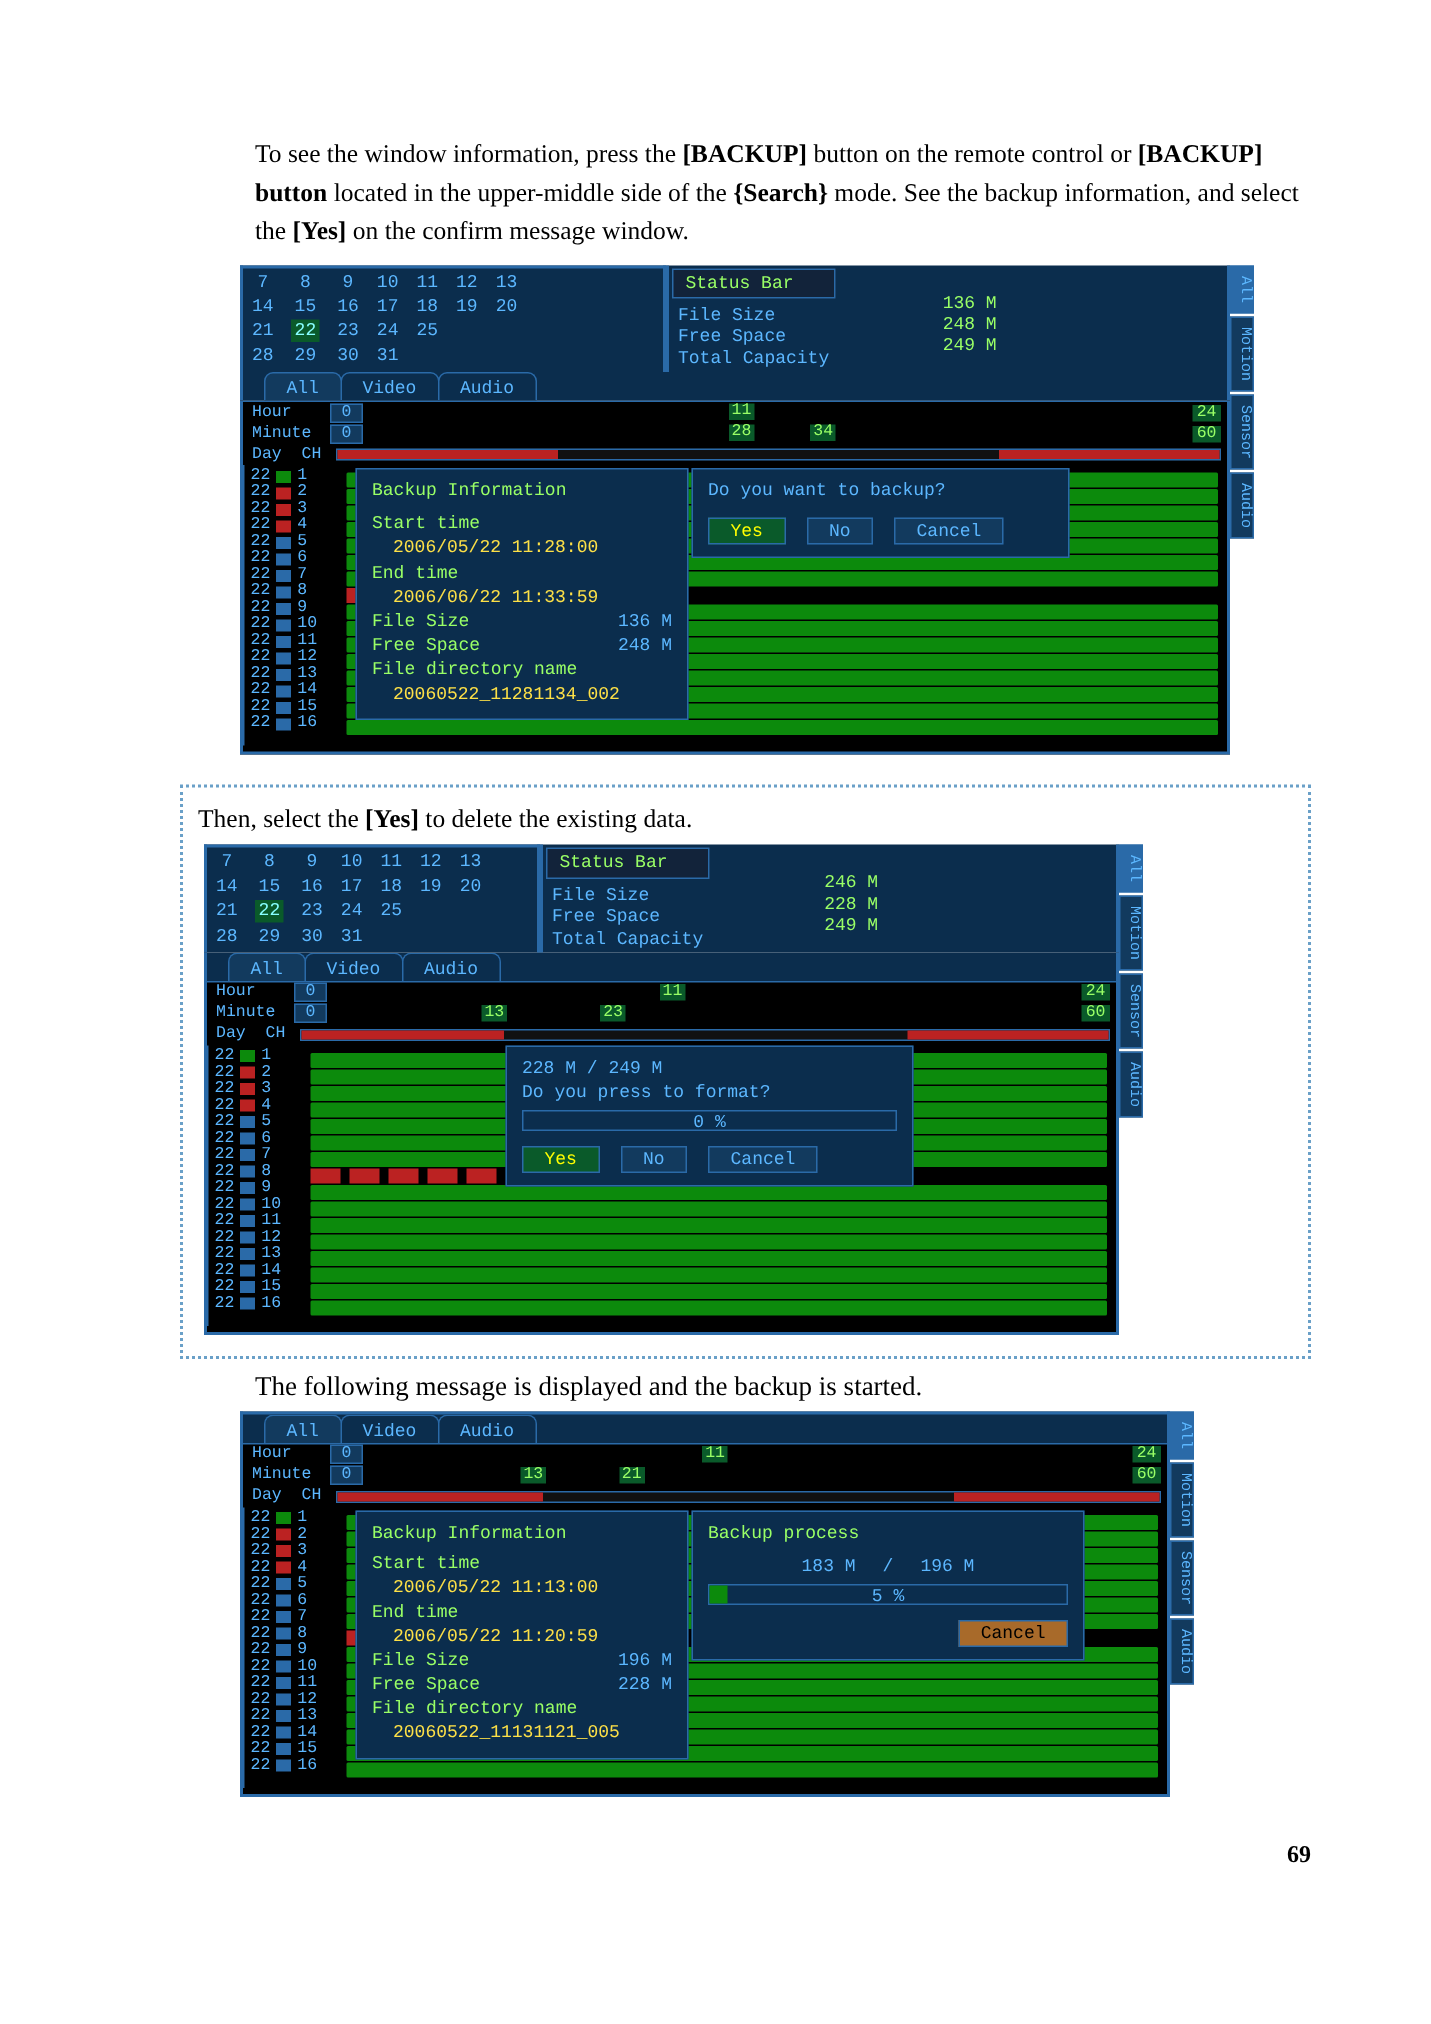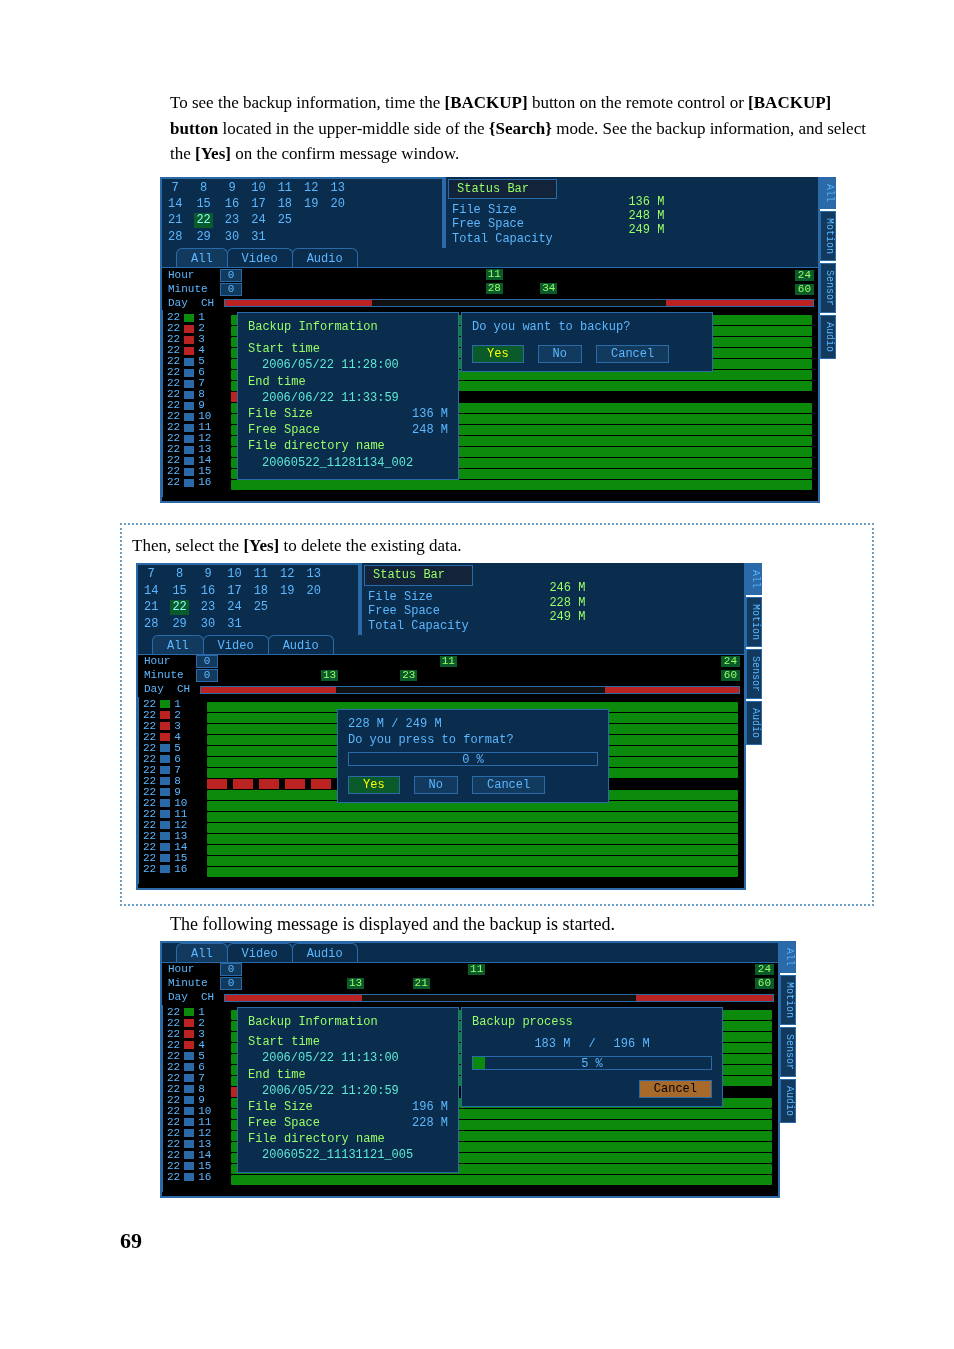--- a/index.html
+++ b/index.html
@@ -96,21 +96,21 @@
   .track-area { flex: 1; position: relative; background: #000; padding: 4px 6px 6px 0; }
   .track { height: 10px; margin: 1px 0; border-radius: 1px; }
   .g { background: #0c8a0c; }
 
   .panel {
     position: absolute; background: #0b2d4d; border: 1px solid #2a6aa8;
     color: #5cb7ff; font: 12px/1.35 "Courier New", monospace;
     padding: 6px 10px 8px;
   }
   .panel .ttl { color: #9f6; }
-  .panel .v { color: #5eead4; }
+  .panel .v { color: #fde047; }
   .btnrow { display: flex; gap: 14px; margin-top: 10px; }
   .btn {
     background: #123a5e; border: 1px solid #2a6aa8; color: #5cb7ff;
     padding: 2px 14px; font: 12px/1 "Courier New", monospace;
   }
   .btn.pri { background: #0a5a2a; color: #ff0; }
 
   .right-tabs {
     position: absolute; right: -16px; top: 0; bottom: 0;
     width: 16px;
@@ -126,34 +126,34 @@
 
   .note-box {
     border: 2px dotted #6aa0c8;
     margin: 20px 0 6px 0;
     padding: 8px 10px;
     font-size: 17px; line-height: 1.55;
   }
 
   .between { font-size: 18px; margin: 8px 0 2px 50px; }
 
-  .pagenum { font-size: 22px; font-weight: bold; margin-top: 30px; }
+  .pagenum { text-align: right; font-size: 16px; font-weight: bold; margin-top: 30px; }
 
   
   .prog-outer { border:1px solid #2a6aa8; height:12px; background:#0b2d4d; position:relative; margin:4px 0; }
   .prog-outer .fill { position:absolute; left:0; top:0; bottom:0; background:#0c8a0c; }
   .prog-outer .pct { position:absolute; left:0; right:0; top:-1px; text-align:center; color:#5cb7ff; }
 </style>
 </head>
 <body>
 
 <div class="page">
 
   <p class="intro">
-    <span>To see the backup information, time the </span><b>[BACKUP]</b><span> button on the remote control or </span><b>[BACKUP] button</b><span> located in the upper-middle side of the </span><b>{Search}</b><span> mode. See the backup information, and select the </span><b>[Yes]</b><span> on the confirm message window.</span>
+    <span>To see the window information, press the </span><b>[BACKUP]</b><span> button on the remote control or </span><b>[BACKUP] button</b><span> located in the upper-middle side of the </span><b>{Search}</b><span> mode. See the backup information, and select the </span><b>[Yes]</b><span> on the confirm message window.</span>
   </p>
 
   <div class="dvr" style="width:660px;">
 
     <div style="display:flex;">
       <div class="calbar" style="flex:0 0 280px; flex-wrap:wrap;">
         <div class="calcol">
             <span>7</span>
             <span>14</span>
             <span>21</span>
@@ -609,21 +609,21 @@
               </div>
             <div class="track g"></div>
               <div class="track g"></div>
               <div class="track g"></div>
               <div class="track g"></div>
             <div class="track g"></div>
               <div class="track g"></div>
               <div class="track g"></div>
               <div class="track g"></div>
 
-            <div class="panel" style="left:130px; top:12px; width:250px;">
+            <div class="panel" style="left:130px; top:0; width:250px;">
               <div>228 M / 249 M</div>
               <div>Do you press to format?</div>
               <div class="prog-outer">
                 <div class="fill" style="width:0%;"></div>
                 <div class="pct">0 %</div>
               </div>
               <div class="btnrow">
                 <div class="btn pri">Yes</div>
                 <div class="btn">No</div>
                 <div class="btn">Cancel</div>

